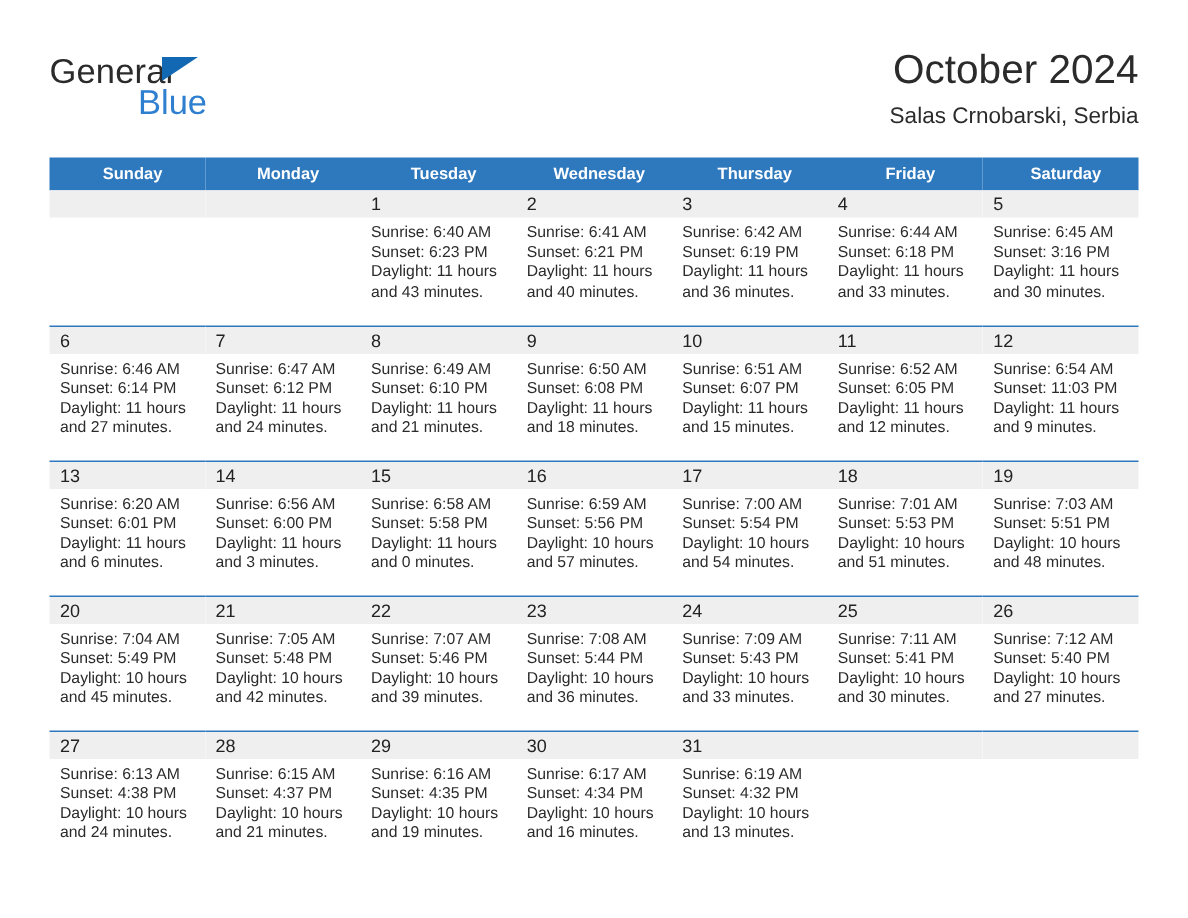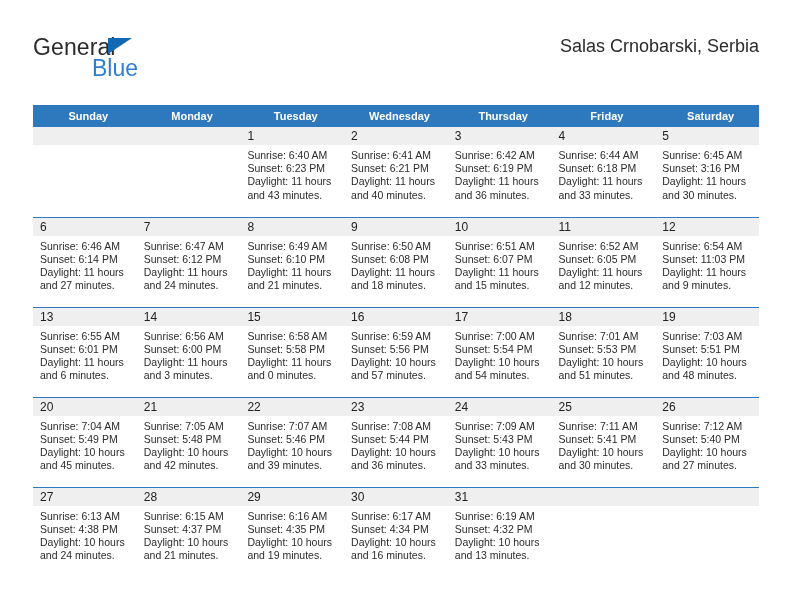--- a/index.html
+++ b/index.html
@@ -72,21 +72,21 @@
     top: 0;
     text-align: right;
   }
   .cal-title {
     font-size: 27px;
     color: #2b2b2b;
     line-height: 32px;
     white-space: nowrap;
   }
   .cal-subtitle {
-    font-size: 18px;
+    font-size: 15px;
     color: #2b2b2b;
     line-height: 20px;
     margin-top: 6px;
     white-space: nowrap;
     text-align: center;
   }
 
   
   .calendar {
     position: absolute;
@@ -152,20 +152,21 @@
 
   <div class="header">
 
     <div class="logo">
       <span class="logo-general">General</span>
       <span class="logo-tri"></span>
       <span class="logo-blue">Blue</span>
     </div>
 
     <div class="title-block">
+      <div class="cal-title">October 2024</div>
       <div class="cal-subtitle">Salas Crnobarski, Serbia</div>
     </div>
 
   </div>
 
   <table class="calendar">
     <thead>
       <tr>
         <th>Sunday</th>
         <th>Monday</th>
@@ -322,21 +323,21 @@
               </div>
             </div>
           </td>
       </tr>
 
       <tr class="week">
         <td>
             <div class="cell-inner">
               <div class="daynum">13</div>
               <div class="details">
-                <div>Sunrise: 6:55 AM</div>
+                <div>Sunrise: 6:20 AM</div>
                 <div>Sunset: 6:01 PM</div>
                 <div class="daylight">Daylight: 11 hours and 6 minutes.</div>
               </div>
             </div>
           </td>
         <td>
             <div class="cell-inner">
               <div class="daynum">14</div>
               <div class="details">
                 <div>Sunrise: 6:56 AM</div>

